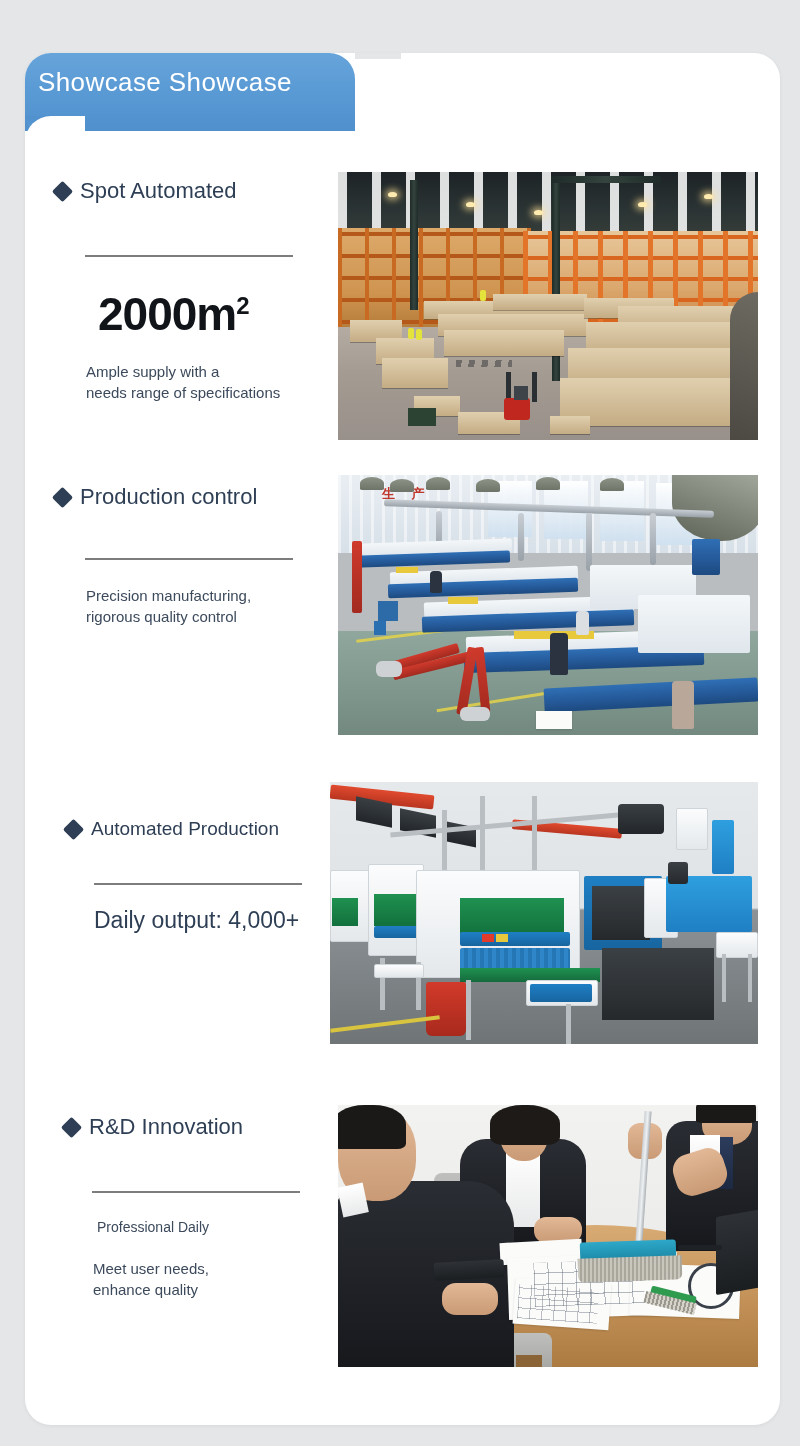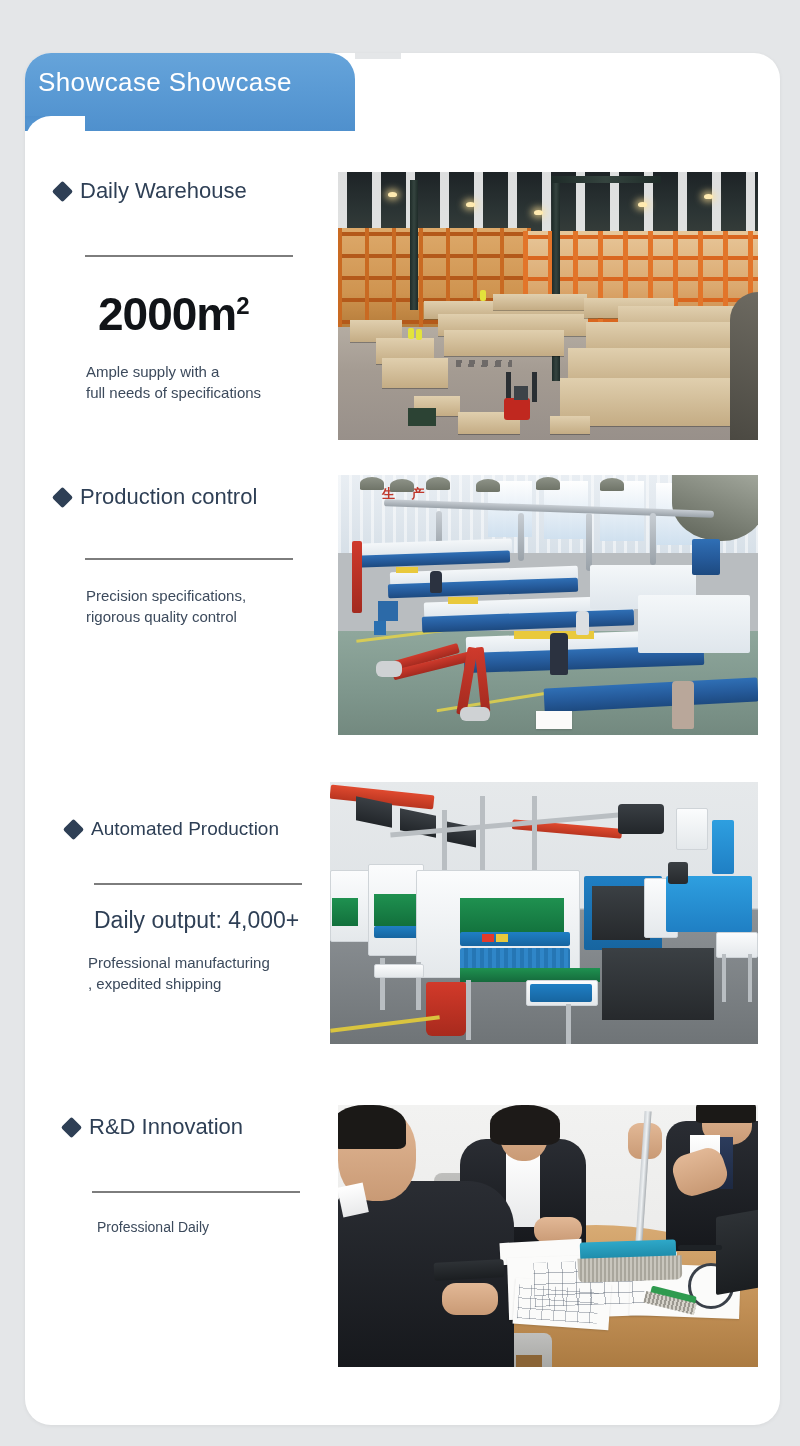--- a/index.html
+++ b/index.html
@@ -210,28 +210,28 @@
   <div class="tab">
     <div class="tab-label">Showcase Showcase</div>
   </div>
   <div class="tab-sweep"></div>
   <div class="tab-shade"></div>
   <div class="card-notch"></div>
 
   <div class="section" style="left:55px; top:178px; width:250px;">
     <div class="head">
       <div class="diamond"></div>
-      <div class="head-title">Daily Warehouse</div>
+      <div class="head-title">Spot Automated</div>
     </div>
     <div class="rule" style="width:208px; margin-left:30px; margin-top:51px;"></div>
     <div class="big-stat" style="margin-top:30px; margin-left:43px;">
       <span>2000m</span><sup>2</sup>
     </div>
     <div class="desc" style="margin-top:20px; margin-left:31px; white-space:pre-line;">Ample supply with a
-full needs of specifications</div>
+needs range of specifications</div>
   </div>
 
   <div class="photo" style="left:338px; top:172px; width:420px; height:268px;">
     <div class="w-ceiling"></div>
     <div class="w-lamp" style="left:50px; top:20px;"></div>
     <div class="w-lamp" style="left:128px; top:30px;"></div>
     <div class="w-lamp" style="left:196px; top:38px;"></div>
     <div class="w-lamp" style="left:300px; top:30px;"></div>
     <div class="w-lamp" style="left:366px; top:22px;"></div>
     <div class="w-rack-l"></div>
@@ -271,21 +271,21 @@
     <div style="left:176px; top:214px; width:14px; height:14px; background:#3d4348;"></div>
     <div style="right:0; top:120px; width:28px; height:148px; background:linear-gradient(200deg,#6d6a61,#4b4942); border-radius:40px 0 0 0;"></div>
   </div>
 
   <div class="section" style="left:55px; top:484px; width:260px;">
     <div class="head">
       <div class="diamond"></div>
       <div class="head-title">Production control</div>
     </div>
     <div class="rule" style="width:208px; margin-left:30px; margin-top:48px;"></div>
-    <div class="desc" style="margin-top:25px; margin-left:31px; white-space:pre-line;">Precision specifications,
+    <div class="desc" style="margin-top:25px; margin-left:31px; white-space:pre-line;">Precision manufacturing,
 rigorous quality control</div>
   </div>
 
   <div class="photo" style="left:338px; top:475px; width:420px; height:260px;">
     <div class="s-wall"></div>
     <div class="s-win" style="left:150px; top:6px; width:44px; height:56px;"></div>
     <div class="s-win" style="left:206px; top:6px; width:44px; height:58px;"></div>
     <div class="s-win" style="left:262px; top:6px; width:44px; height:60px;"></div>
     <div class="s-win" style="left:318px; top:8px; width:40px; height:62px;"></div>
     <div class="s-cn" style="left:44px; top:10px;">生 产</div>
@@ -339,22 +339,20 @@
     <div class="m-paper" style="left:198px; top:236px; width:36px; height:18px;"></div>
   </div>
 
   <div class="section" style="left:66px; top:818px; width:262px;">
     <div class="head">
       <div class="diamond"></div>
       <div class="head-title" style="font-size:19px;">Automated Production</div>
     </div>
     <div class="rule" style="width:208px; margin-left:28px; margin-top:43px;"></div>
     <div class="mid-stat" style="margin-top:22px; margin-left:28px;">Daily output: 4,000+</div>
-    <div class="desc" style="margin-top:18px; margin-left:22px; white-space:pre-line;">Professional manufacturing
-, expedited shipping</div>
   </div>
 
   <div class="photo" style="left:330px; top:782px; width:428px; height:262px;">
     <div class="a-bg"></div>
 
     <div class="a-crane" style="left:0; top:8px; width:104px; height:14px; transform:rotate(6deg);"></div>
     <div class="a-crane" style="left:182px; top:42px; width:110px; height:10px; transform:rotate(5deg);"></div>
     <div class="a-beam" style="left:26px; top:18px; width:36px; height:24px; transform:skewY(12deg);"></div>
     <div class="a-beam" style="left:70px; top:30px; width:36px; height:22px; transform:skewY(12deg);"></div>
     <div class="a-beam" style="left:112px; top:42px; width:34px; height:20px; transform:skewY(12deg);"></div>
@@ -400,20 +398,22 @@
     <div class="a-yellowline" style="position:absolute; left:0; bottom:18px; width:110px; transform:rotate(-7deg);"></div>
   </div>
 
   <div class="section" style="left:64px; top:1114px; width:262px;">
     <div class="head">
       <div class="diamond"></div>
       <div class="head-title">R&amp;D Innovation</div>
     </div>
     <div class="rule" style="width:208px; margin-left:28px; margin-top:51px;"></div>
     <div class="desc desc-sm" style="margin-top:25px; margin-left:33px;">Professional Daily</div>
+    <div class="desc" style="margin-top:20px; margin-left:29px; white-space:pre-line;">Meet user needs,
+enhance quality</div>
   </div>
 
   <div class="photo" style="left:338px; top:1105px; width:420px; height:262px;">
     <div class="m-wall"></div>
 
     <div class="m-table" style="left:78px; top:120px; width:360px; height:150px; border-radius:50% 50% 0 0 / 58% 58% 0 0;"></div>
 
     <div class="m-chair" style="left:96px; top:68px; width:36px; height:78px;"></div>
     <div class="m-chair" style="left:150px; top:228px; width:64px; height:40px;"></div>
 

